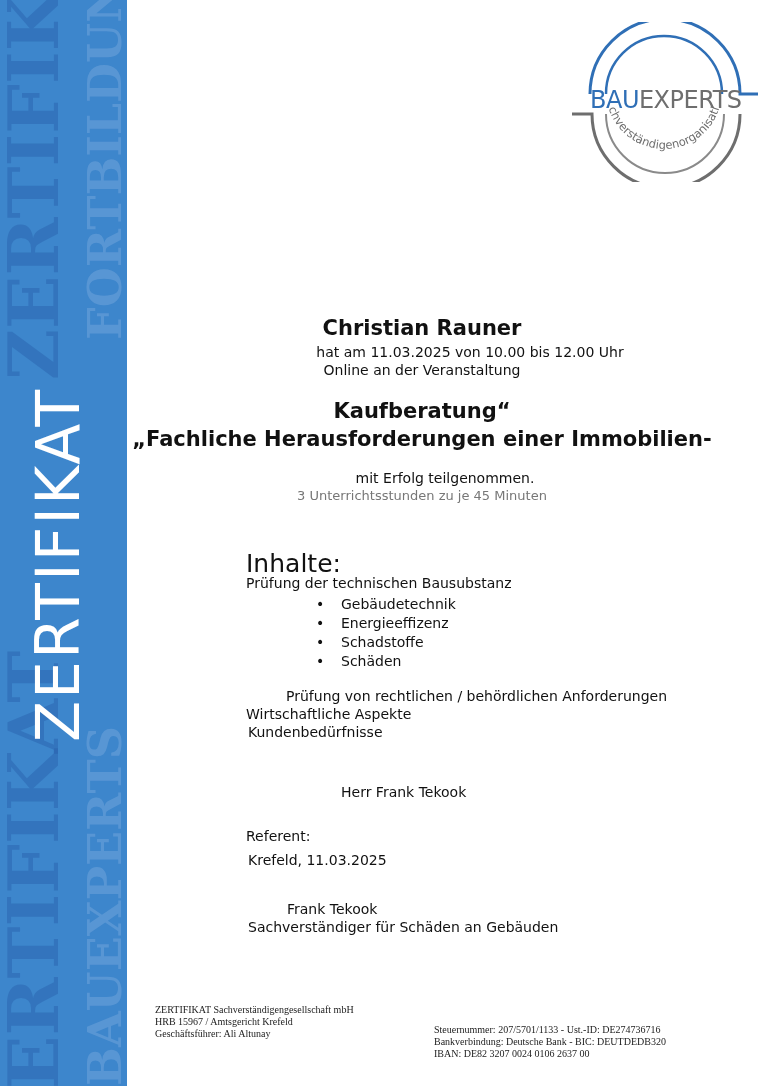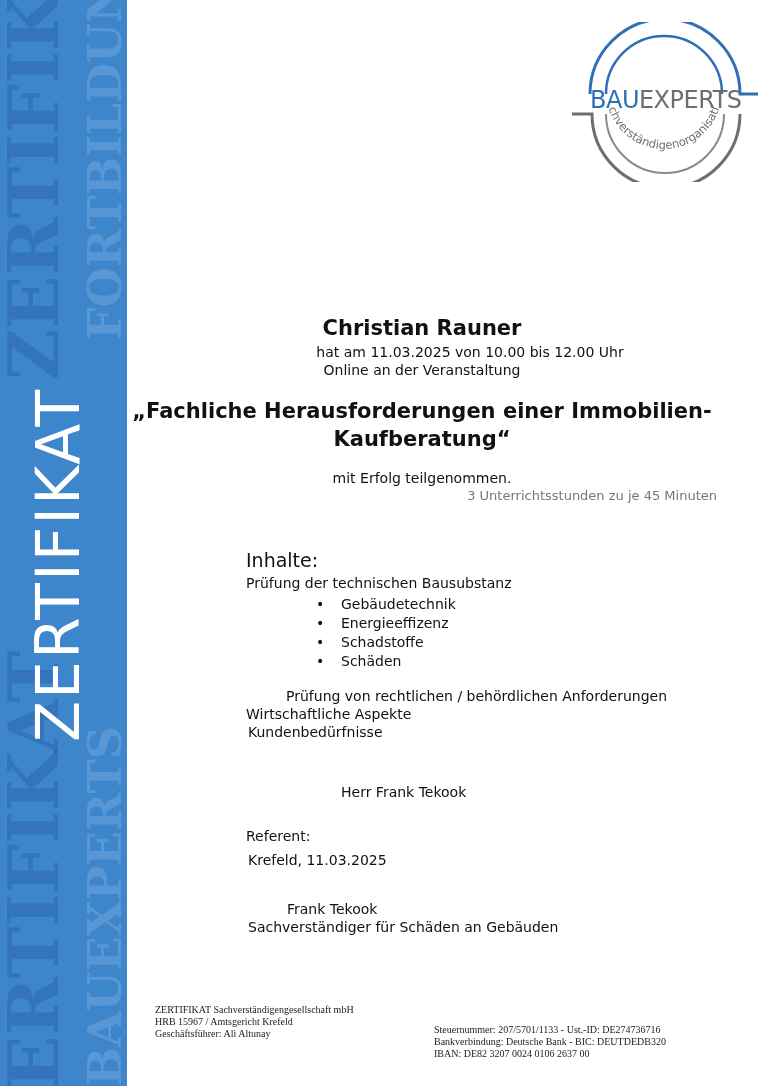--- a/index.html
+++ b/index.html
@@ -11,24 +11,24 @@
   .wm-light { color:rgba(140,180,225,0.35); }
   .band-title { position:absolute; left:28px; top:742px; transform:rotate(-90deg); transform-origin:left top;
                 color:#ffffff; font-family:"DejaVu Sans", sans-serif; font-size:60px; letter-spacing:2px;
                 white-space:nowrap; line-height:1; }
   .logo { position:absolute; left:568px; top:22px; width:196px; height:160px; }
   .center { position:absolute; left:127px; width:590px; text-align:center; }
   .name { top:316px; font-size:21px; font-weight:bold; }
   .line1 { top:344px; font-size:14px;padding-left:48px; }
   .line2 { top:362px; font-size:14px; }
   .title { top:397px; font-size:21px; font-weight:bold; line-height:28px; }
-  .success { top:470px; font-size:14px; }
-  .hours { top:488px; font-size:13px; color:#777;text-align:right; }
+  .success { top:470px; font-size:14px;padding-left:23px; }
+  .hours { top:488px; font-size:13px; color:#777; }
   .block { position:absolute; left:246px; font-size:14px; }
-  .inhalte-h { top:549px; font-size:19px; }
+  .inhalte-h { top:549px; font-size:25px; }
   .bullets { position:absolute; left:316px; top:595px; margin:0; padding:0; list-style:none; font-size:14px; }
   .bullets li { height:19px; line-height:19px; position:relative; padding-left:25px; }
   .bullets li::before { content:"•"; position:absolute; left:0; top:0; }
   .footer { position:absolute; top:1004px; font-family:"Liberation Serif", serif; font-size:10px; line-height:12px; color:#222; }
 </style>
 </head>
 <body>
 
 <div class="band">
   <div class="wm" style="left:-8px; top:380px; font-size:70px; transform:rotate(-90deg);">ZERTIFIKAT</div>
@@ -56,22 +56,22 @@
     <text font-family="DejaVu Sans, sans-serif" font-size="11.5" fill="#6e6e6e">
       <textPath href="#subArc" startOffset="50%" text-anchor="middle">Sachverständigenorganisation</textPath>
     </text>
   </svg>
 </div>
 
 <div class="center name">Christian Rauner</div>
 <div class="center line1">hat am 11.03.2025 von 10.00 bis 12.00 Uhr</div>
 <div class="center line2">Online an der Veranstaltung</div>
 <div class="center title">
+  <div>Kaufberatung“</div>
   <div>„Fachliche Herausforderungen einer Immobilien-</div>
-  <div>Kaufberatung“</div>
 </div>
 <div class="center success">mit Erfolg teilgenommen.</div>
 <div class="center hours">3 Unterrichtsstunden zu je 45 Minuten</div>
 
 <div class="block inhalte-h">Inhalte:</div>
 <div class="block" style="top:575px;">Prüfung der technischen Bausubstanz</div>
 <ul class="bullets">
   <li>Gebäudetechnik</li>
   <li>Energieeffizenz</li>
   <li>Schadstoffe</li>

